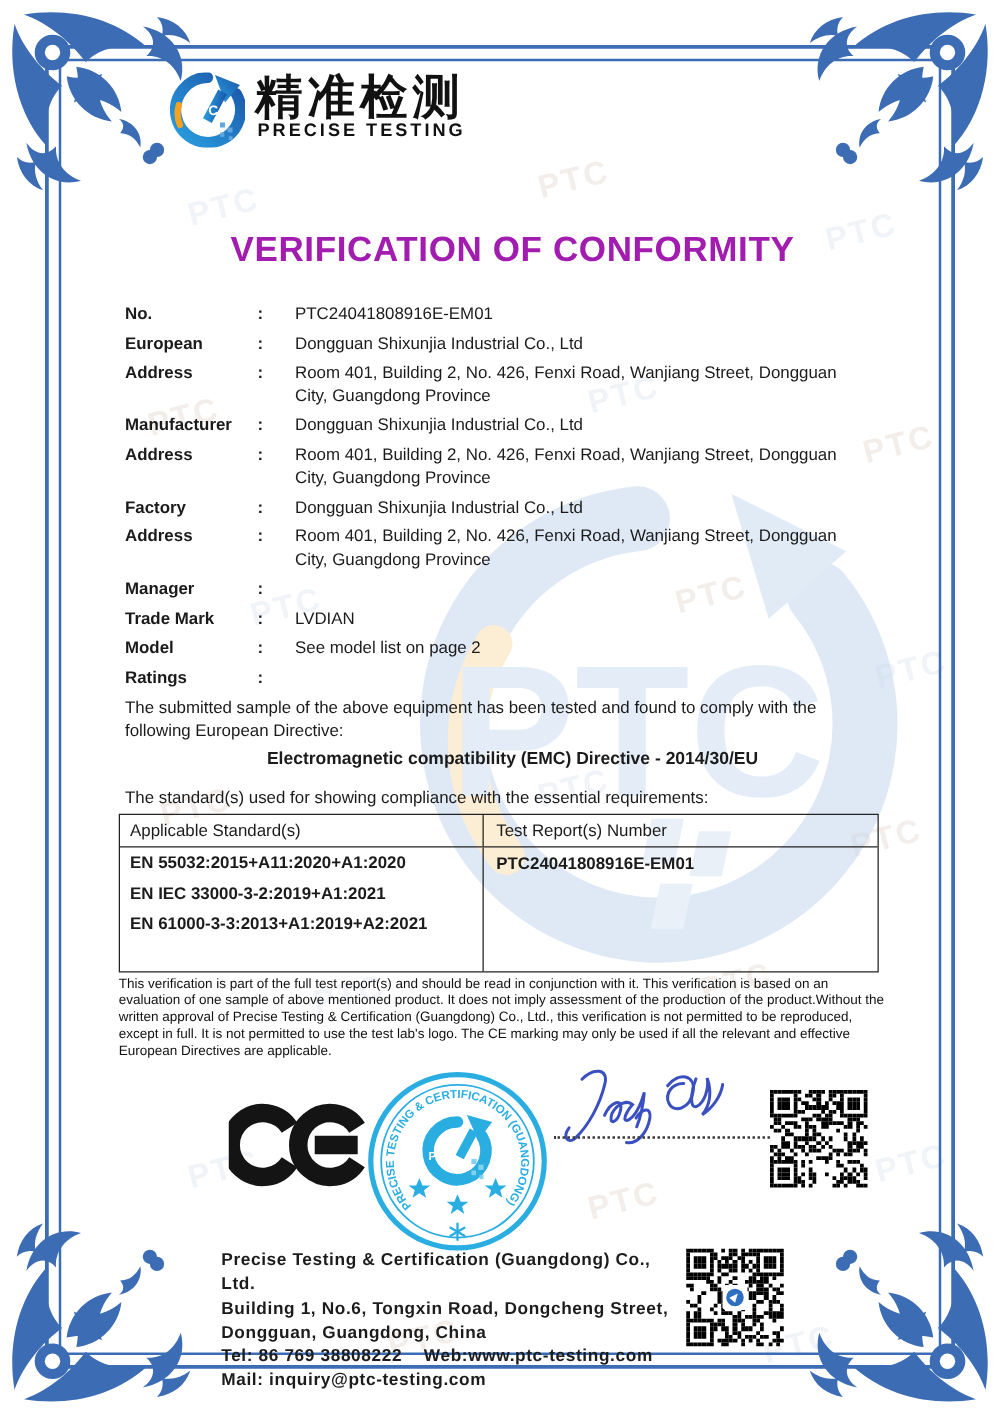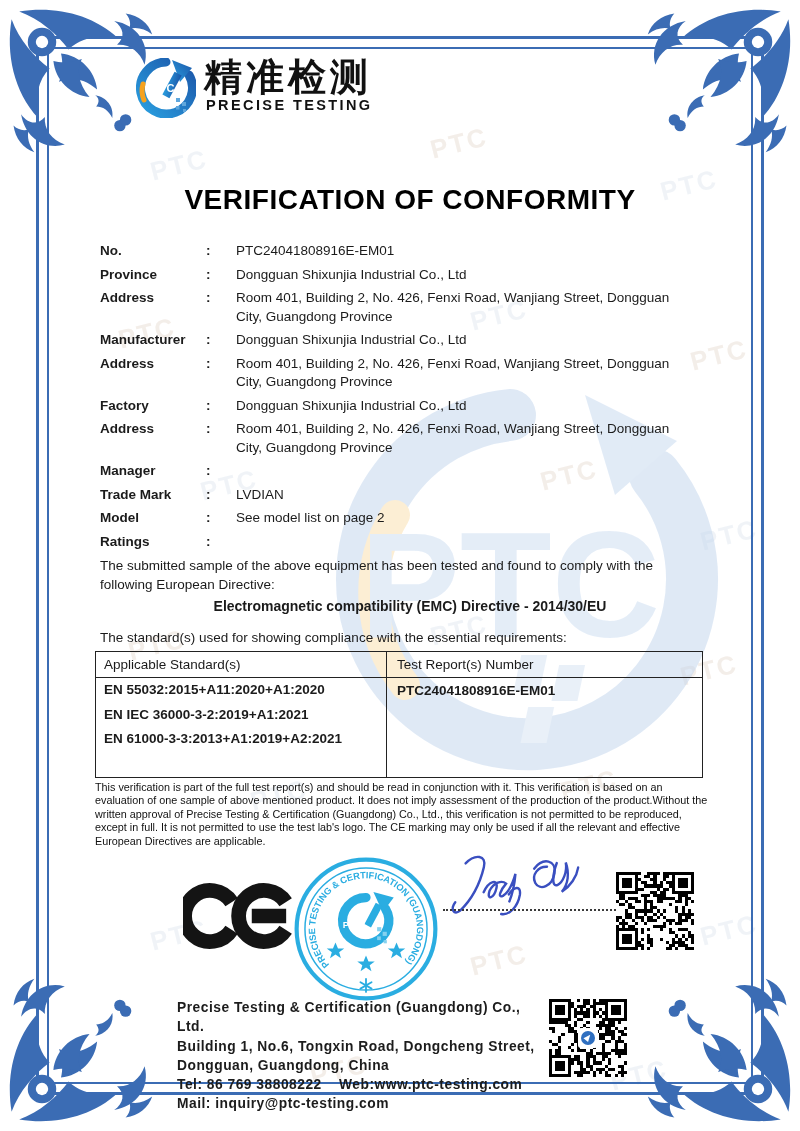--- a/index.html
+++ b/index.html
@@ -22,21 +22,21 @@
   .corner.br{right:4px;bottom:4px;transform:scale(-1,-1);}
 
   
   #logo-circle{position:absolute;left:136px;top:58px;width:60px;height:60px;}
   #logo-cn{position:absolute;left:204px;top:52px;font-size:38px;font-weight:bold;
            letter-spacing:4px;color:#111;}
   #logo-en{position:absolute;left:206px;top:97px;font-size:14.5px;font-weight:bold;
            letter-spacing:2.4px;color:#111;}
 
   #title{position:absolute;left:90px;top:184px;width:640px;text-align:center;
-         font-size:28px;font-weight:bold;letter-spacing:.5px;color:#000000;}
+         font-size:28px;font-weight:bold;letter-spacing:.5px;color:#a21caf;}
 
   
   #fields{position:absolute;left:100px;top:242px;width:590px;}
   .frow{display:flex;margin-bottom:5px;font-size:13.5px;line-height:18.5px;}
   .frow .lab{width:106px;font-weight:bold;flex:0 0 auto;}
   .frow .col{width:30px;font-weight:bold;flex:0 0 auto;}
   .frow .val{flex:1;}
 
   #para{position:absolute;left:100px;top:556px;width:600px;font-size:13.5px;line-height:19px;}
   #directive{position:absolute;left:90px;top:598px;width:640px;text-align:center;
@@ -220,21 +220,21 @@
 
   <div id="title">VERIFICATION OF CONFORMITY</div>
 
   <div id="fields">
     <div class="frow">
         <span class="lab">No.</span>
         <span class="col">:</span>
         <span class="val">PTC24041808916E-EM01</span>
       </div>
     <div class="frow">
-        <span class="lab">Province</span>
+        <span class="lab">European</span>
         <span class="col">:</span>
         <span class="val">Dongguan Shixunjia Industrial Co., Ltd</span>
       </div>
     <div class="frow">
         <span class="lab">Address</span>
         <span class="col">:</span>
         <span class="val">Room 401, Building 2, No. 426, Fenxi Road, Wanjiang Street, Dongguan City, Guangdong Province</span>
       </div>
     <div class="frow">
         <span class="lab">Manufacturer</span>
@@ -281,21 +281,21 @@
   <div id="intro">The standard(s) used for showing compliance with the essential requirements:</div>
 
   <div id="stable">
     <div class="hrow">
       <div class="hc1">Applicable Standard(s)</div>
       <div class="hc2">Test Report(s) Number</div>
     </div>
     <div class="brow">
       <div class="bc1">
         <div>EN 55032:2015+A11:2020+A1:2020</div>
-        <div>EN IEC 36000-3-2:2019+A1:2021</div>
+        <div>EN IEC 33000-3-2:2019+A1:2021</div>
         <div>EN 61000-3-3:2013+A1:2019+A2:2021</div>
       </div>
       <div class="bc2">PTC24041808916E-EM01</div>
     </div>
   </div>
 
   <div id="disclaimer">This verification is part of the full test report(s) and should be read in conjunction with it. This verification is based on an evaluation of one sample of above mentioned product. It does not imply assessment of the production of the product.Without the written approval of Precise Testing &amp; Certification (Guangdong) Co., Ltd., this verification is not permitted to be reproduced, except in full. It is not permitted to use the test lab's logo. The CE marking may only be used if all the relevant and effective European Directives are applicable.</div>
 
   <svg id="ce-mark" width="112" height="84" viewBox="0 0 114 82">
     <path d="M49.5,27 A26,26 0 1 0 49.5,55" fill="none" stroke="#141414" stroke-width="15"></path>

